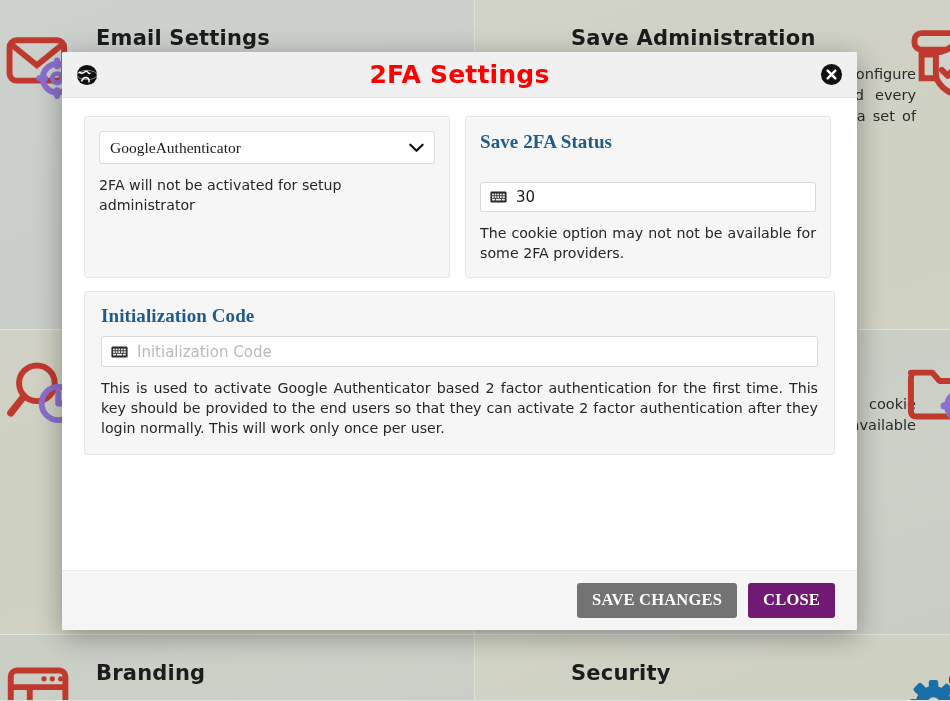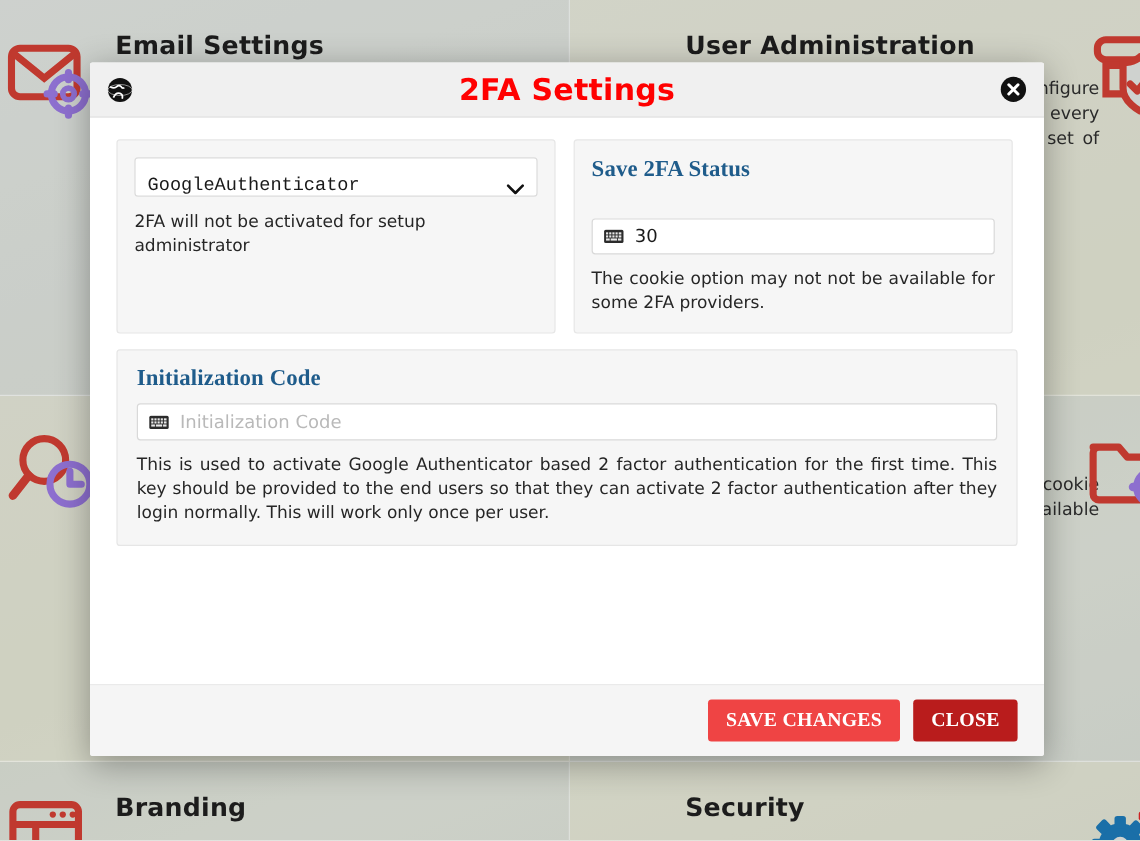--- a/index.html
+++ b/index.html
@@ -58,21 +58,21 @@
   .bg-icon {
     position: absolute;
     left: 6px; top: 26px;
     width: 76px; height: 76px;
   }
   .bg-card:nth-child(2n) .bg-icon { left: 430px; }
 
   
   #modal {
     position: absolute;
-    left: 75px; top: 52px;
+    left: 62px; top: 52px;
     width: 795px; height: 578px;
     background: #ffffff;
     box-shadow: 0 6px 28px rgba(0,0,0,0.33);
     display: flex;
     flex-direction: column;
     border-radius: 2px;
     overflow: hidden;
   }
 
   .modal-header {
@@ -143,23 +143,23 @@
     width: 100%;
     height: 33px;
     background: #ffffff;
     border: 1px solid #dcdcdc;
     border-radius: 3px;
     font-size: 15.5px;
     color: #1a1a1a;
     padding: 0 10px;
     box-sizing: border-box;
     display: flex;
-    align-items: flex-end;
+    align-items: center;
     justify-content: space-between;
-    font-family: Liberation Mono, monospace;
+    font-family: Liberation Serif, serif;
     cursor: pointer;
   }
   .chev {
     width: 15px; height: 10px;
     flex: 0 0 auto;
   }
 
   .helper {
     font-size: 14.2px;
     color: #262626;
@@ -217,22 +217,22 @@
     font-weight: bold;
     font-size: 16.5px;
     color: #ffffff;
     border: none;
     border-radius: 3px;
     padding: 9px 15px 10px 15px;
     cursor: pointer;
     letter-spacing: .2px;
     line-height: 1;
   }
-  .btn-save  { background: #ef4444; }
-  .btn-close { background: #b91c1c; text-align: right; }
+  .btn-save  { background: #737373; }
+  .btn-close { background: #701a75; text-align: right; }
 </style>
 </head>
 <body>
 
 <div id="root">
 
   <div id="bg">
     <div class="bg-grid">
 
       <div class="bg-card tint2">
@@ -257,21 +257,21 @@
           <rect x="8" y="6" width="52" height="14" rx="6" fill="none" stroke="#c0392f" stroke-width="5"></rect>
           <g fill="#c0392f">
               <circle cx="42" cy="13" r="2"></circle>
               <circle cx="49" cy="13" r="2"></circle>
               <circle cx="56" cy="13" r="2"></circle>
             </g>
           <path d="M14 24 h46 v20 h-46 z" fill="none" stroke="#c0392f" stroke-width="5"></path>
           <path d="M26 22 L26 40 c0 10 12 16 12 16 s12 -6 12 -16 L50 22 c-8 0 -12 -4 -12 -4 s-4 4 -12 4 z" fill="#cfd2cf" stroke="#c0392f" stroke-width="5" stroke-linejoin="round"></path>
           <path d="M31 37 l5 5 l9 -11" fill="none" stroke="#c0392f" stroke-width="5" stroke-linecap="round" stroke-linejoin="round"></path>
         </svg>
-        <h2 class="bg-title">User Administration</h2>
+        <h2 class="bg-title">Save Administration</h2>
         <p class="bg-body">Add, delete and edit users. You can configure individual access rights to each and every user. You can also limit each user to a set of domains.</p>
       </div>
 
       <div class="bg-card tint">
         <svg class="bg-icon" viewBox="0 0 64 64">
           <circle cx="26" cy="23" r="15" fill="none" stroke="#c0392f" stroke-width="5"></circle>
           <line x1="15" y1="34" x2="4" y2="48" stroke="#c0392f" stroke-width="6" stroke-linecap="round"></line>
           <circle cx="44" cy="40" r="14" fill="none" stroke="#8d6fcf" stroke-width="5"></circle>
           <path d="M44 31 V40 H52" fill="none" stroke="#8d6fcf" stroke-width="5" stroke-linecap="round" stroke-linejoin="round"></path>
         </svg>

